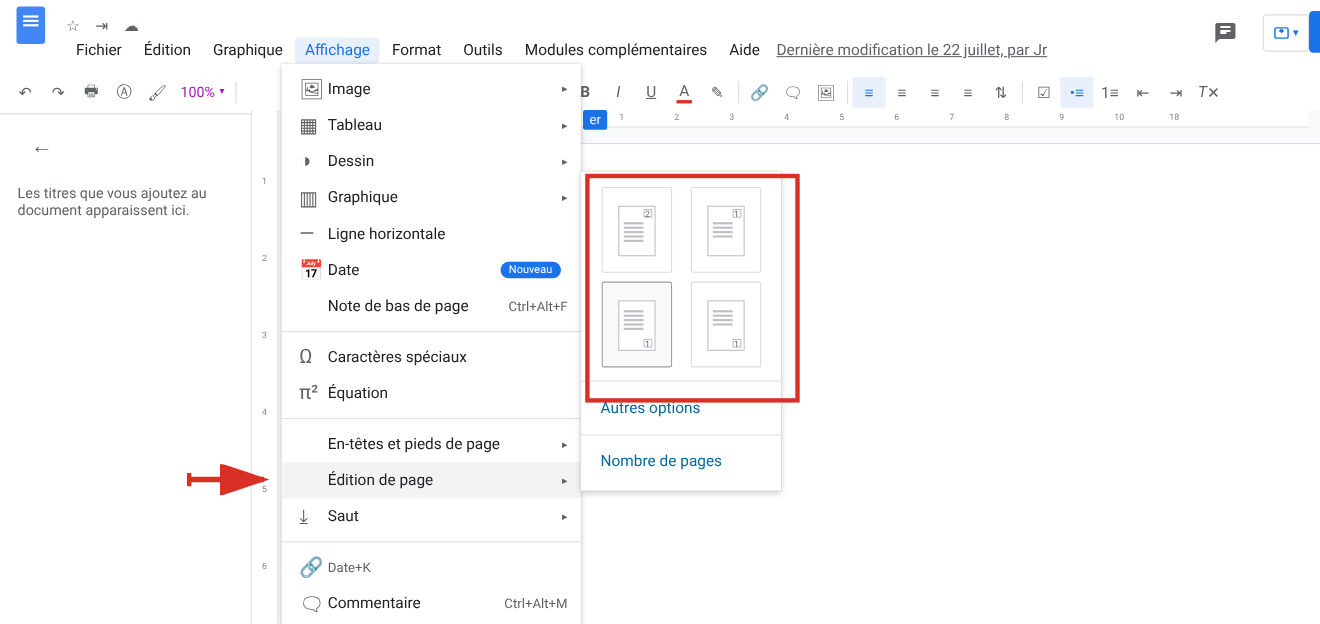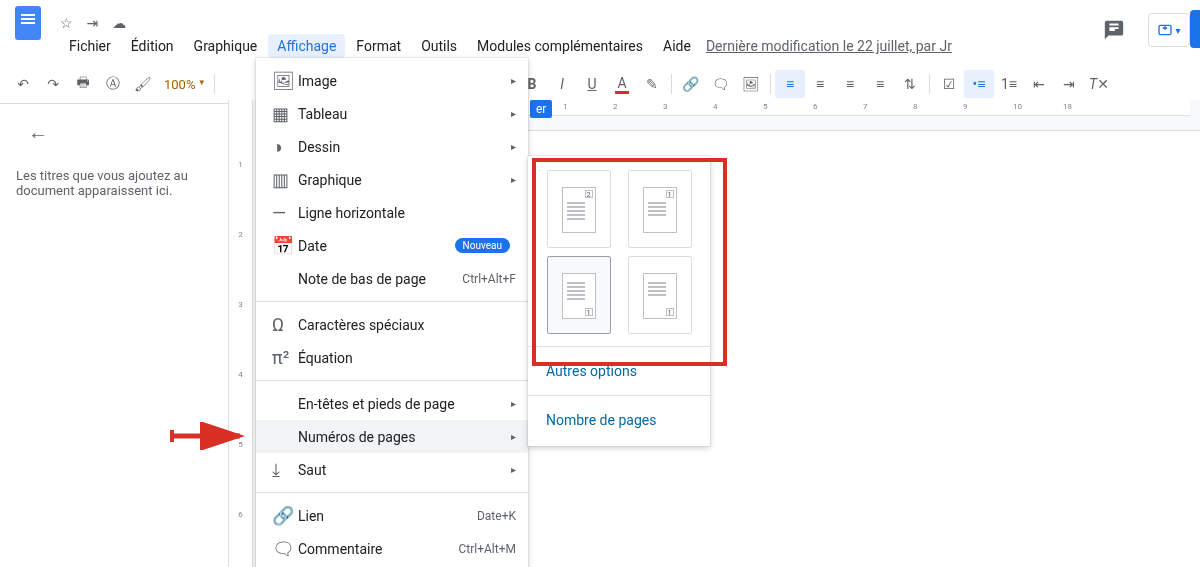--- a/index.html
+++ b/index.html
@@ -16,21 +16,21 @@
 .menuitem.active { background:#e8f0fe; color:#1a73e8; }
 .lastmod { color:#5f6368; text-decoration:underline; margin-left:4px; font-size:14px; cursor:pointer; }
 .right-head { position:absolute; right:10px; top:12px; display:flex; align-items:center; gap:16px; }
 .right-btn { width:36px; height:36px; display:flex; align-items:center; justify-content:center; cursor:pointer; color:#5f6368; border-radius:50%; }
 .present { width:42px; height:34px; border:1px solid #dadce0; border-radius:4px; display:flex; align-items:center; justify-content:center; color:#1a73e8; cursor:pointer; }
 .share-stub { position:absolute; right:0; top:10px; width:10px; height:38px; background:#1a73e8; border-radius:4px 0 0 4px; }
 .toolbar { display:flex; align-items:center; border-top:1px solid transparent; border-bottom:1px solid #dadce0; padding:4px 8px; gap:0; height:40px; margin-top:4px; }
 .tb { width:30px; height:28px; display:flex; align-items:center; justify-content:center; color:#5f6368; cursor:pointer; border-radius:2px; }
 .tb.sel { background:#e8f0fe; color:#1a73e8; }
 .tb-sep { width:1px; height:20px; background:#dadce0; margin:0 4px; }
-.zoom { display:flex; align-items:flex-start; padding:0 6px; color:#a16207; cursor:pointer; font-size:13px; }
+.zoom { display:flex; align-items:flex-start; padding:0 6px; color:#a21caf; cursor:pointer; font-size:13px; }
 .dropdown { position:absolute; left:256px; top:58px; width:272px; background:#fff; box-shadow:0 2px 6px rgba(0,0,0,.2),0 0 0 1px rgba(0,0,0,.05); z-index:50; padding:6px 0; }
 .dd-item { display:flex; align-items:center; height:33px; padding:0 12px 0 16px; cursor:pointer; color:#202124; font-size:14px; }
 .dd-item:hover,.dd-item.hover { background:#f1f3f4; }
 .dd-icon { width:26px; display:flex; align-items:center; justify-content:flex-start; color:#5f6368; font-size:18px; }
 .dd-label { flex:1; }
 .dd-arrow { color:#5f6368; font-size:10px; }
 .dd-short { color:#5f6368; font-size:12px; }
 .dd-badge { background:#1a73e8; color:#fff; font-size:10px; font-weight:400; padding:2px 8px; border-radius:10px; margin-right:6px; }
 .dd-sep { height:1px; background:#e0e0e0; margin:6px 0; }
 .submenu { position:absolute; left:528px; top:156px; width:182px; background:#fff; box-shadow:0 2px 6px rgba(0,0,0,.2),0 0 0 1px rgba(0,0,0,.05); z-index:70; padding:10px 0; }
@@ -222,32 +222,31 @@
       <span class="dd-label">Équation</span>
     </div>
   <div class="dd-sep"></div>
   <div class="dd-item">
       <span class="dd-icon"></span>
       <span class="dd-label">En-têtes et pieds de page</span>
       <span class="dd-arrow">▸</span>
     </div>
   <div class="dd-item hover">
       <span class="dd-icon"></span>
-      <span class="dd-label">Numéros de pages</span>
+      <span class="dd-label">Édition de page</span>
       <span class="dd-arrow">▸</span>
     </div>
   <div class="dd-item">
       <span class="dd-icon">⤓</span>
       <span class="dd-label">Saut</span>
       <span class="dd-arrow">▸</span>
     </div>
   <div class="dd-sep"></div>
   <div class="dd-item">
       <span class="dd-icon">🔗</span>
-      <span class="dd-label">Lien</span>
       <span class="dd-short">Date+K</span>
     </div>
   <div class="dd-item">
       <span class="dd-icon">🗨</span>
       <span class="dd-label">Commentaire</span>
       <span class="dd-short">Ctrl+Alt+M</span>
     </div>
 </div>
 
 <div class="submenu">

